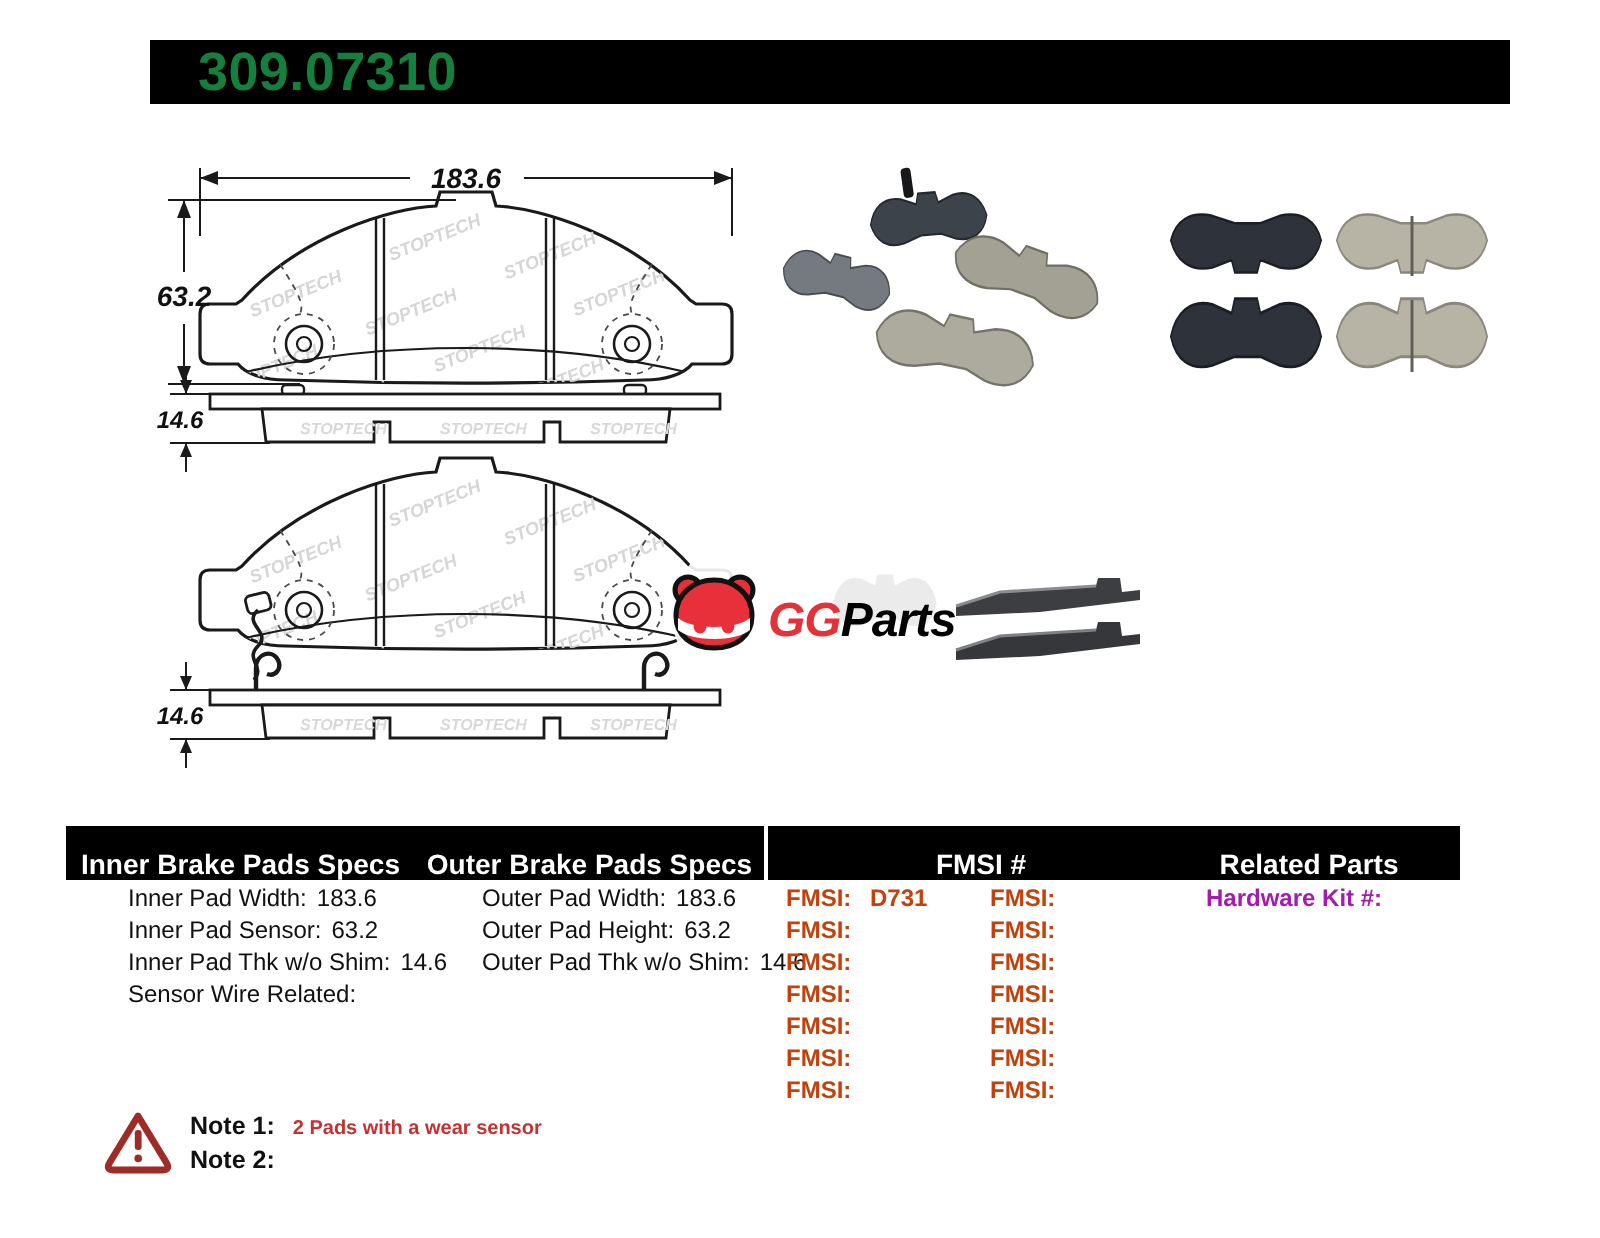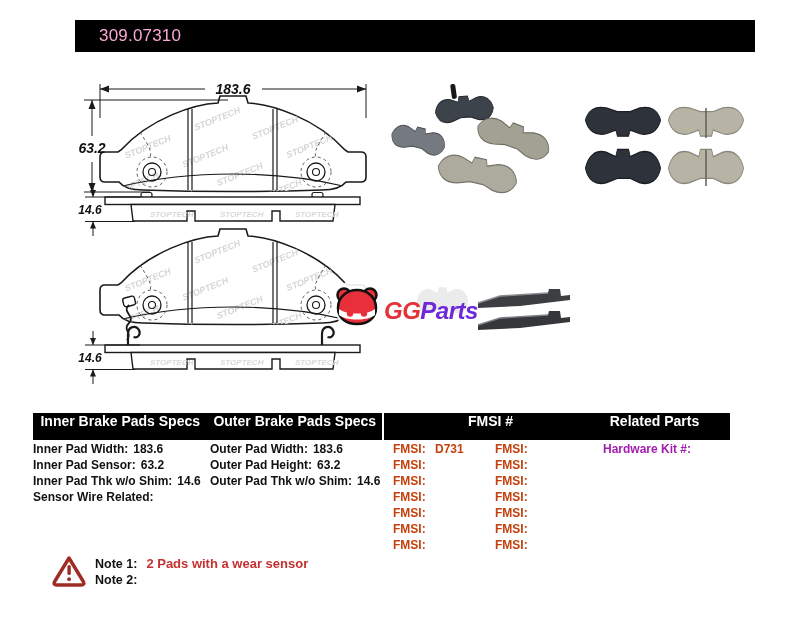--- a/index.html
+++ b/index.html
@@ -2,54 +2,54 @@
 <html><head>
 <meta charset="utf-8">
 <style>
   html,body{margin:0;padding:0;background:#ffffff;}
   .canvas{position:relative;width:800px;height:619px;background:#fff;overflow:hidden;
           font-family:"Liberation Sans",sans-serif;}
   
   .header-bar{position:absolute;left:75px;top:20px;width:680px;height:32px;background:#000;
               display:flex;align-items:center;justify-content:space-between;
               padding:0 14px 0 24px;box-sizing:border-box;}
-  .part-number,.product-title{color:#f9a8d4;font-weight:normal;font-size:17px;letter-spacing:.2px;}
+  .part-number,.product-title{color:#15803d;font-weight:bold;font-size:27px;letter-spacing:.2px;}
   
   .art{position:absolute;left:0;top:0;}
   
   .logo-text{position:absolute;left:384px;top:297px;font-size:24px;font-weight:bold;
              font-style:italic;letter-spacing:-0.5px;}
   .logo-gg{color:#e53238;}
-  .logo-parts{color:#6d28d9;margin-top:29px;}
-  
-  .thead{position:absolute;top:413px;height:27px;background:#000;display:flex;align-items:flex-start;}
+  .logo-parts{color:#000000;margin-top:29px;}
+  
+  .thead{position:absolute;top:413px;height:27px;background:#000;display:flex;align-items:flex-end;}
   .thead span{color:#fff;font-weight:bold;font-size:14px;text-align:center;flex:1;}
   #bar-specs{left:33px;width:349px;}
   #bar-fmsi{left:384px;width:213px;}
   #bar-related{left:579px;width:151px;}
   
-  .spec-col{position:absolute;top:441px;font-size:12px;font-weight:bold;color:#111;}
+  .spec-col{position:absolute;top:441px;font-size:12px;font-weight:normal;color:#111;margin-left:31px;}
   .spec-row{display:flex;height:16px;line-height:16px;white-space:nowrap;}
   .spec-label{flex:1;text-align:right;}
   .spec-value{text-align:left;margin-left:5px;min-width:34px;}
   #col-inner{left:33px;width:128px;}
   #col-outer{left:210px;width:129px;}
   .fmsi-col{position:absolute;top:441px;font-size:12px;font-weight:bold;color:#c2410c;}
   .fmsi-row{display:flex;height:16px;line-height:16px;}
   .fmsi-label{width:38px;}
   .fmsi-value{margin-left:4px;}
   #fmsi-1{left:393px;}
   #fmsi-2{left:495px;}
   #col-related{left:603px;top:441px;position:absolute;font-size:12px;font-weight:bold;color:#a21caf;}
   .rel-row{height:16px;line-height:16px;display:flex;}
   .rel-value{margin-left:5px;}
   
   .note-icon{position:absolute;left:52px;top:555px;}
   .note-line1{position:absolute;left:95px;top:556px;font-size:12.5px;font-weight:bold;color:#111;}
-  .note1-text{color:#c53030;margin-left:9px;font-size:13px;}
+  .note1-text{color:#c53030;margin-left:9px;font-size:10px;}
   .note-line2{position:absolute;left:95px;top:573px;font-size:12.5px;font-weight:bold;color:#111;}
 </style>
 </head>
 <body>
 
 <div class="canvas">
 
   <div class="header-bar">
     <span class="part-number">309.07310</span>
   </div>

